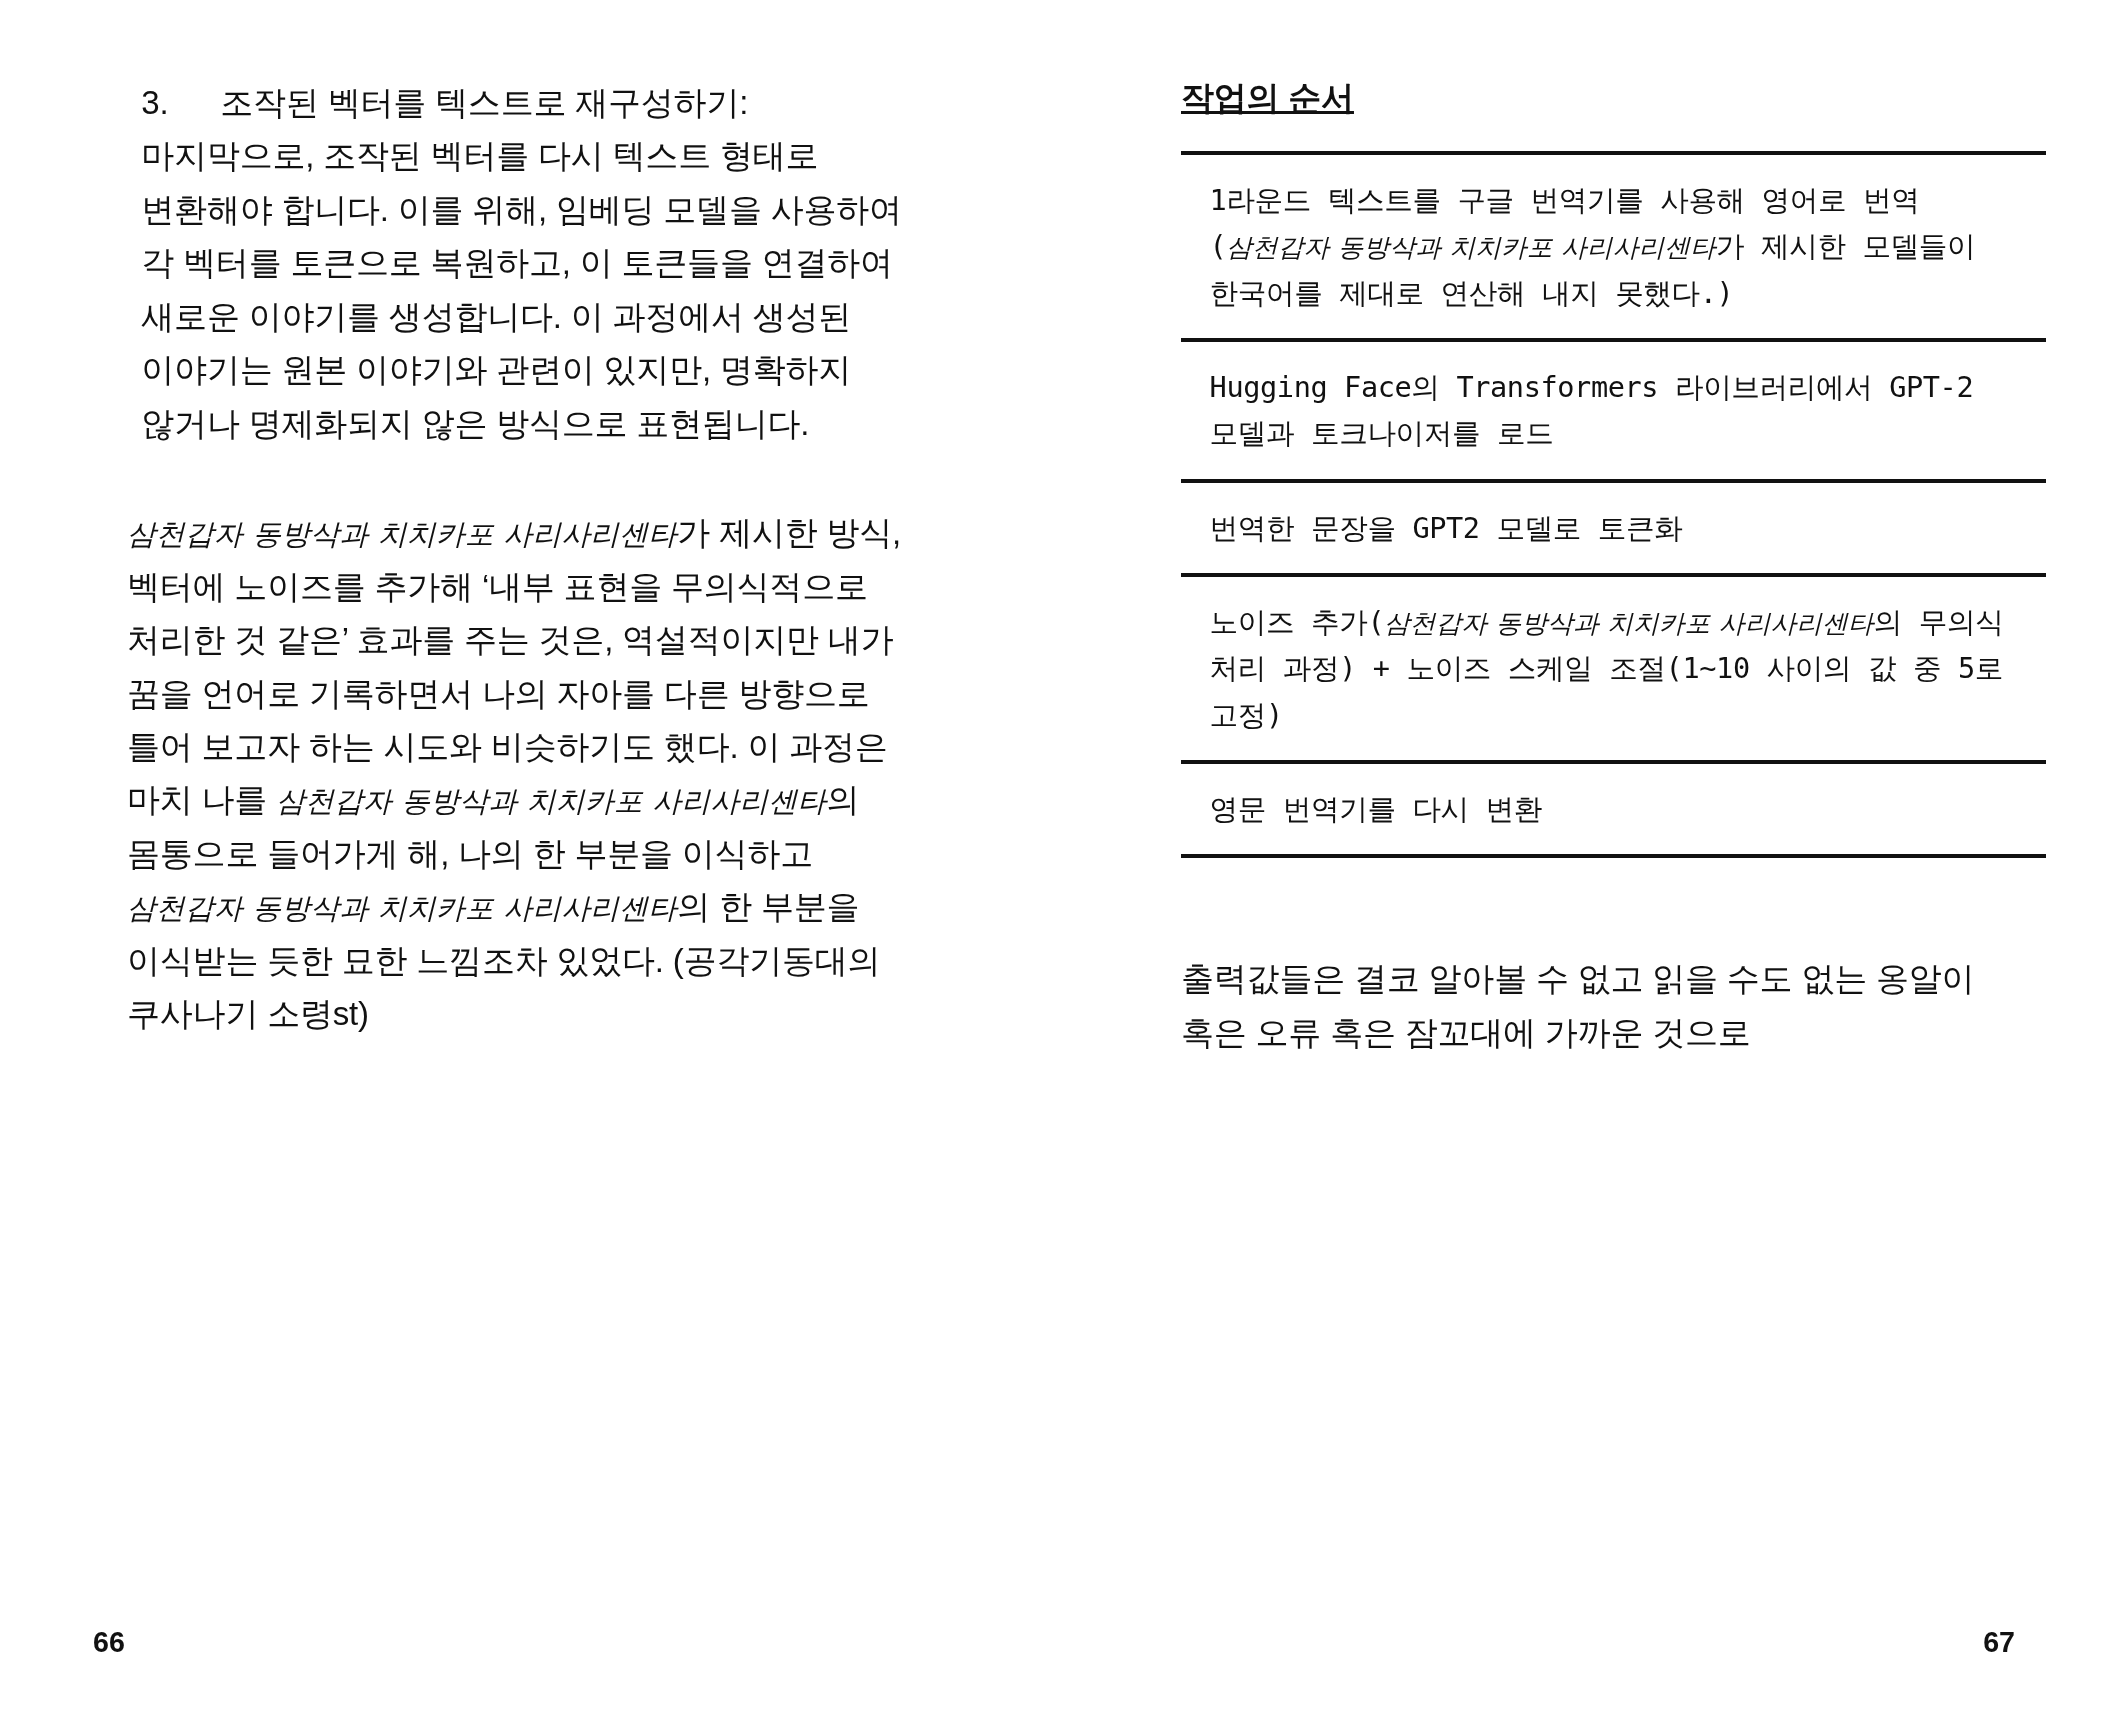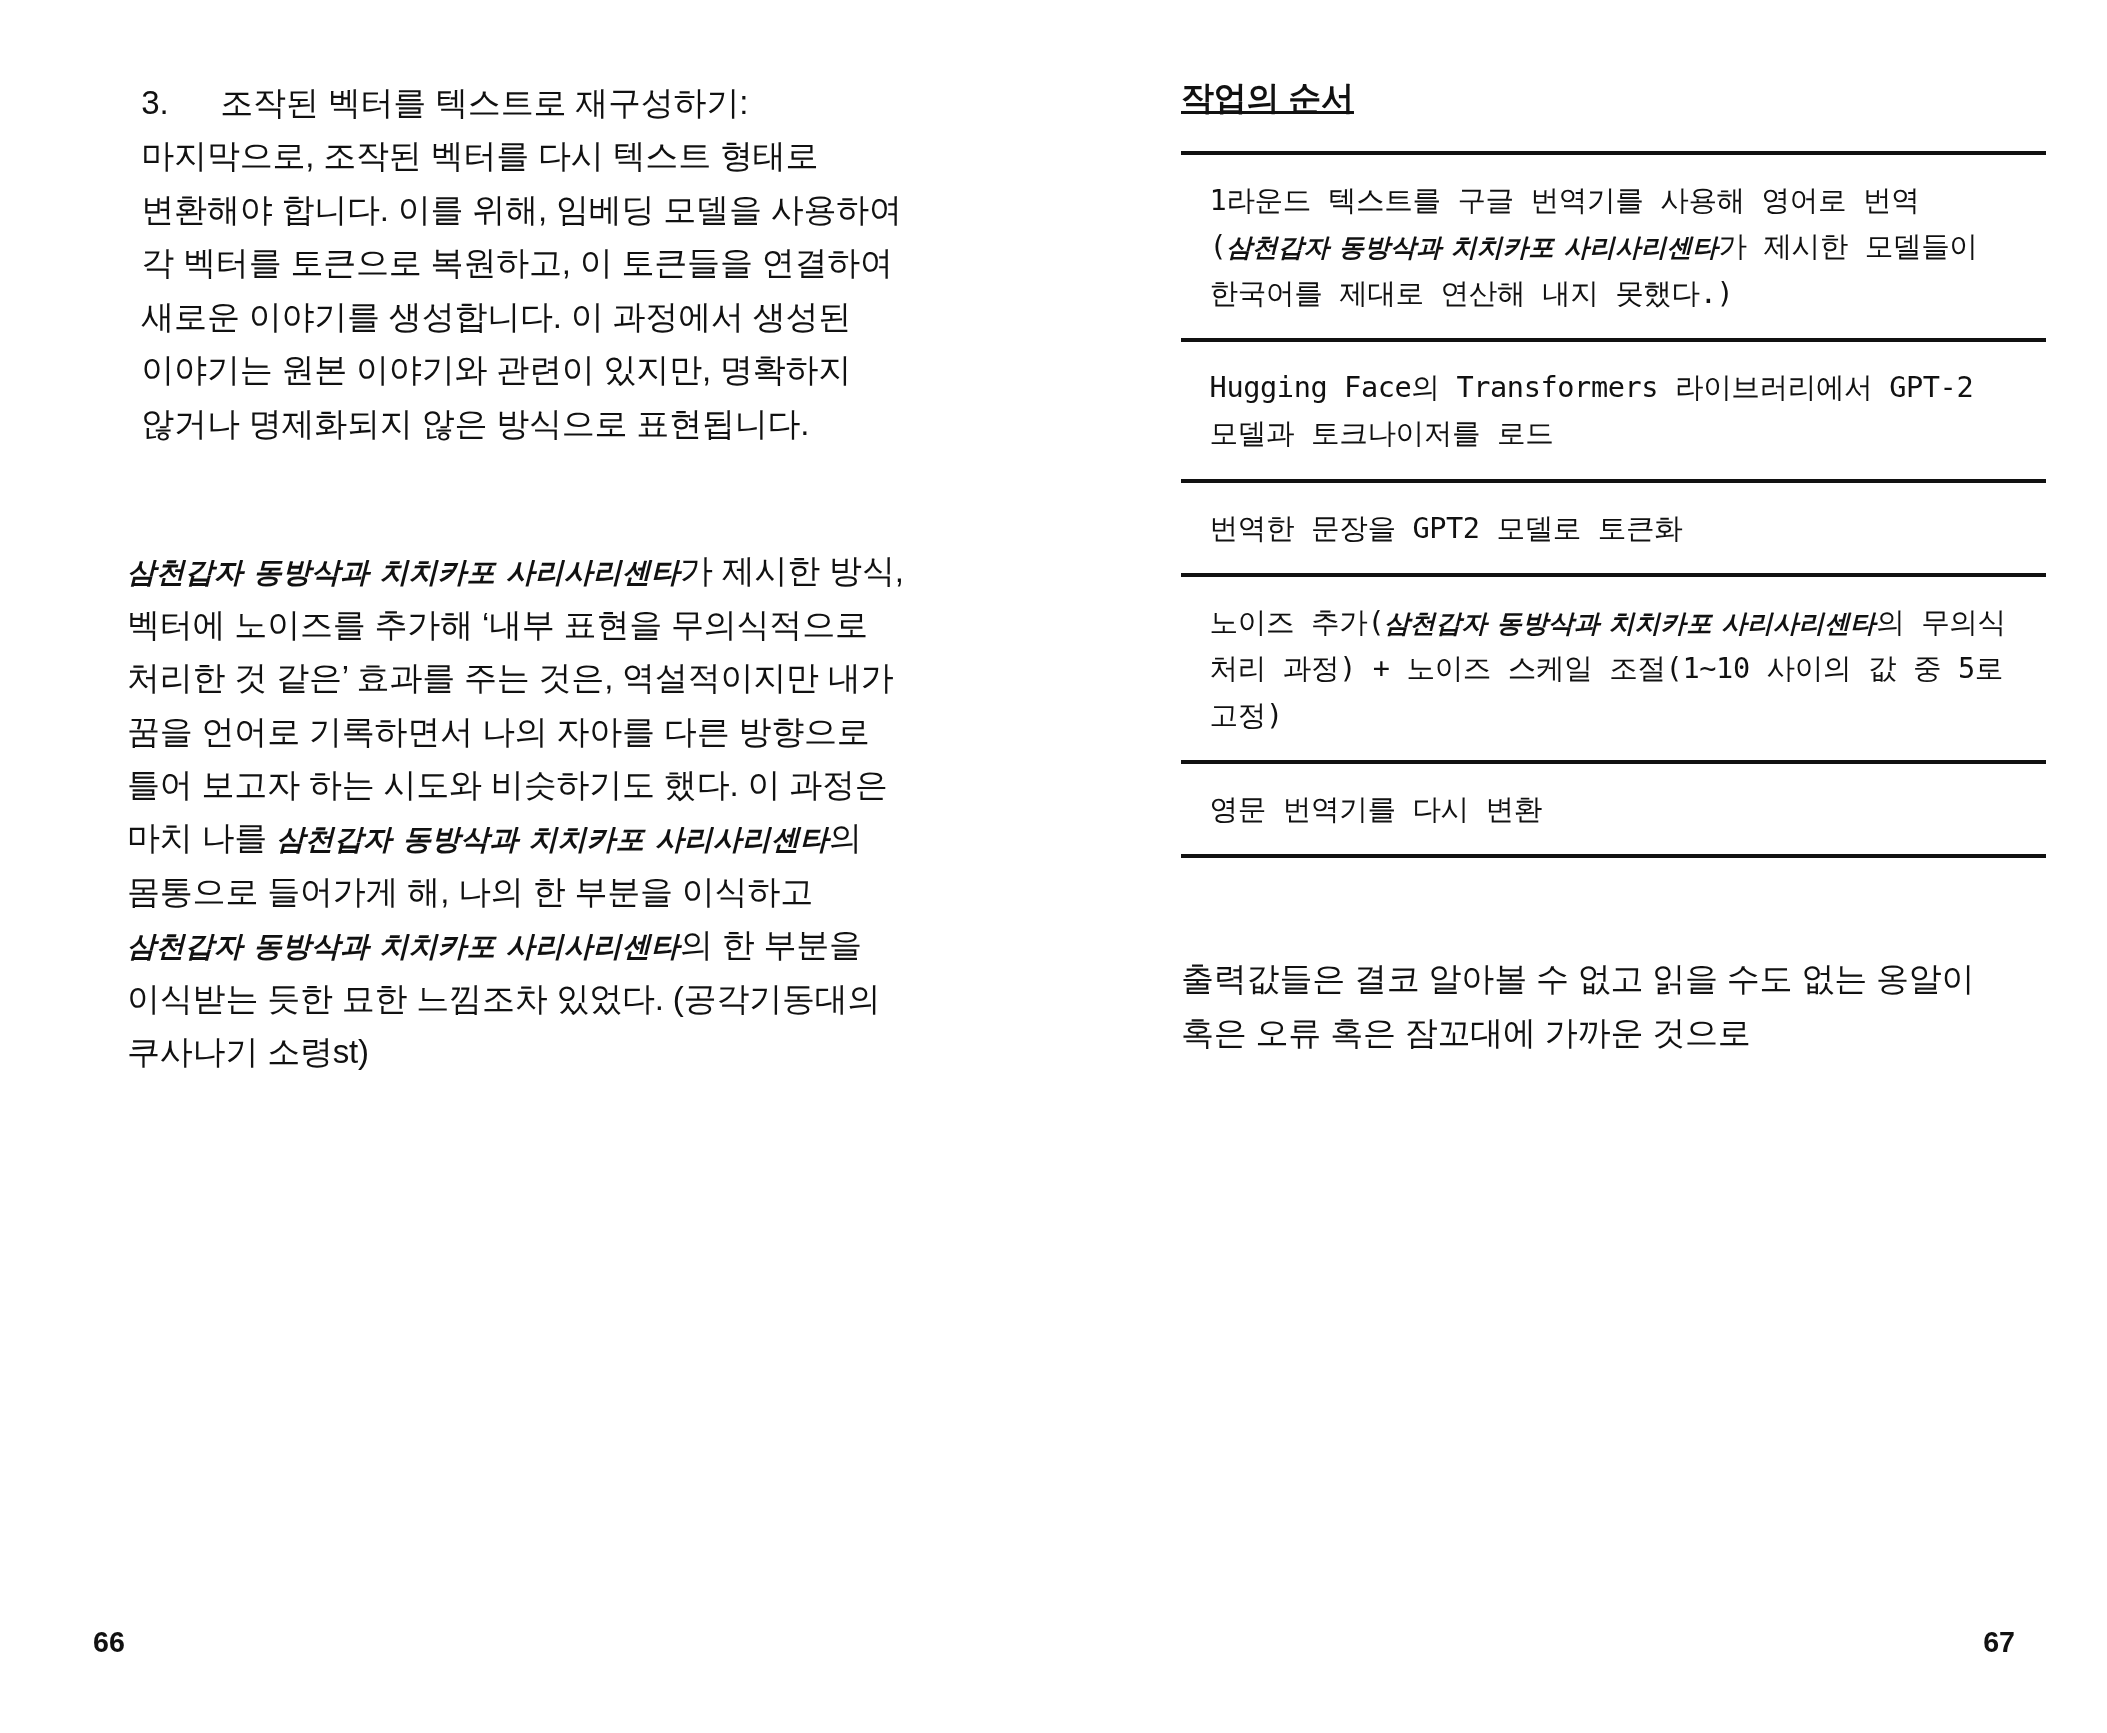--- a/index.html
+++ b/index.html
@@ -44,27 +44,27 @@
   .para .indent-num {
     display: inline-block;
     width: 79px;
   }
   .para-block-1 {
     margin-left: 14.3px;
     text-indent: 0;
     max-width: 793px;
   }
   .para-block-2 {
-    margin-top: 94px;
+    margin-top: 56px;
     max-width: 801px;
   }
   .hand {
     font-family: "DejaVu Serif", serif;
     font-style: italic;
-    font-weight: 700;
+    font-weight: 400;
     font-size: 28.6px;
     letter-spacing: 0.4px;
     text-align: right;
   }
 
   
   .section-title {
     font-size: 33px;
     font-weight: 700;
     margin: 0 0 30px 0;

